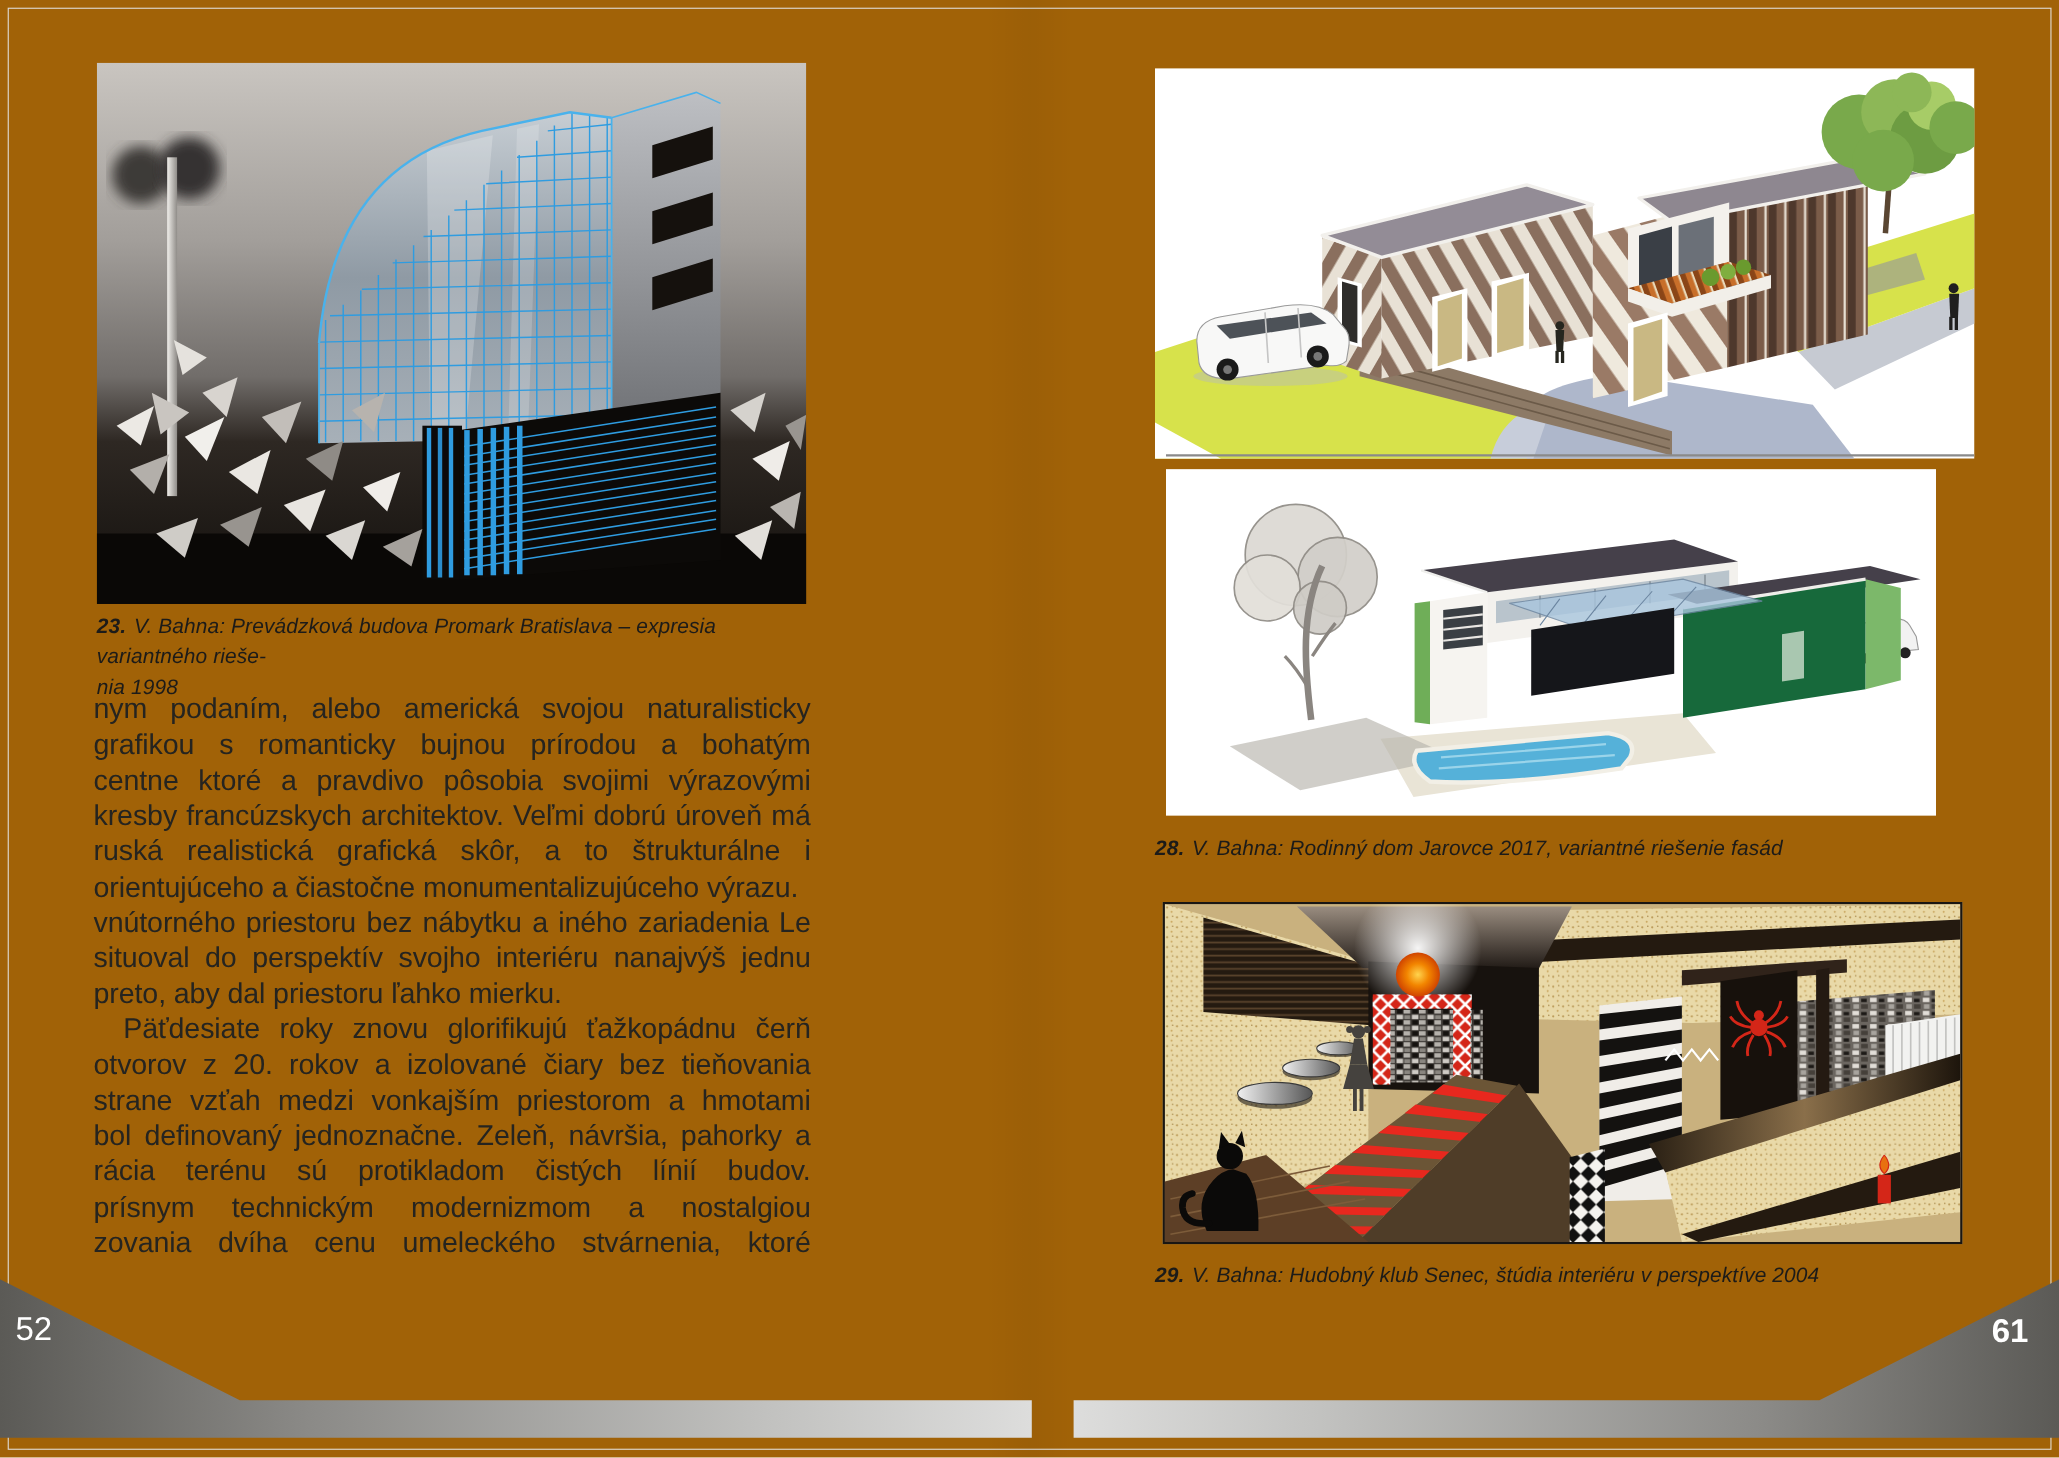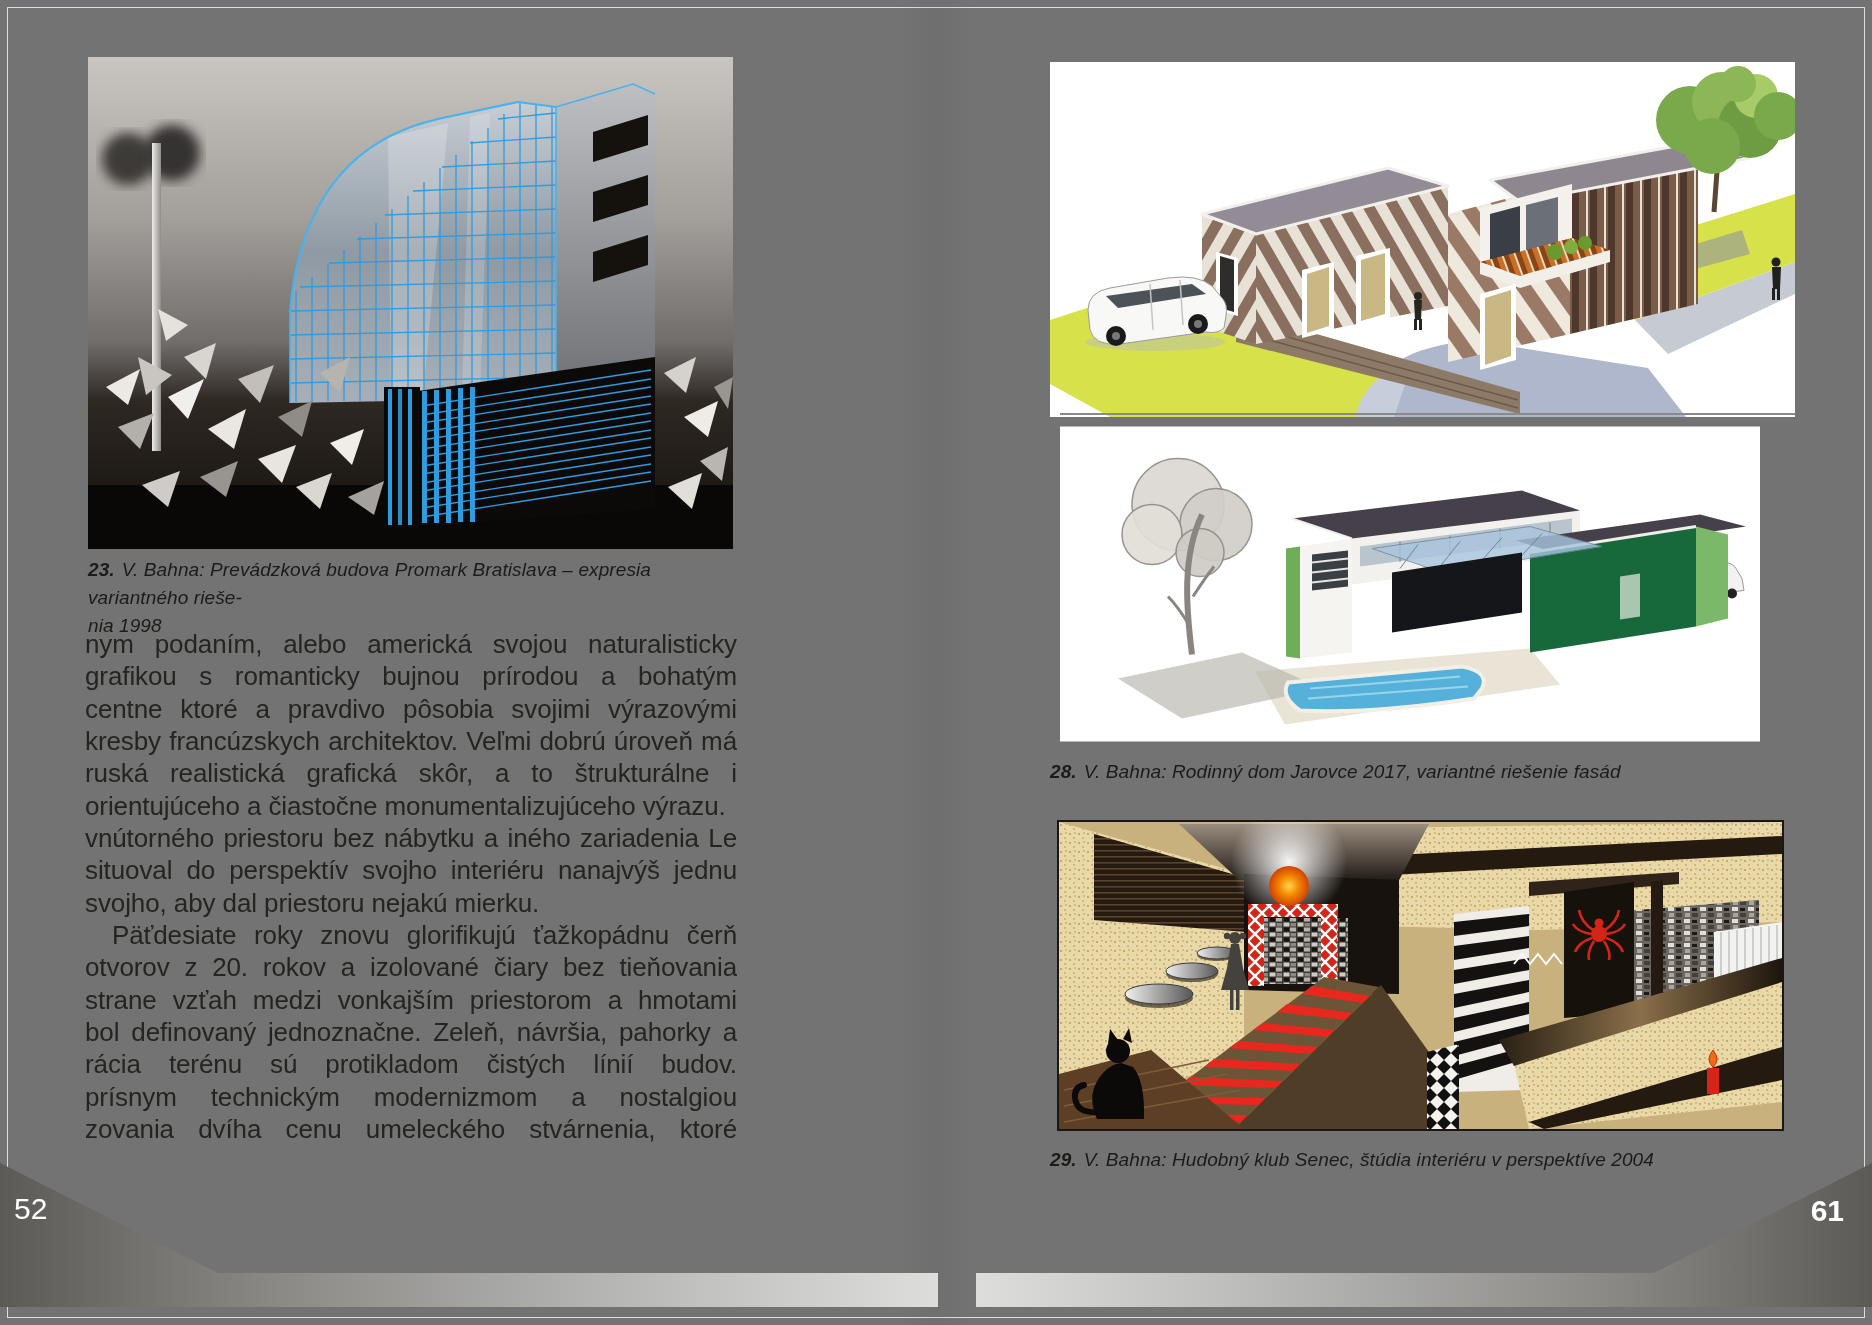--- a/index.html
+++ b/index.html
@@ -1,16 +1,16 @@
 <!DOCTYPE html>
 <html><head>
 <meta charset="utf-8">
 <style>
   html,body{margin:0;padding:0;background:#ffffff;}
-  .spread{position:relative;width:1872px;height:1325px;background:#737373;overflow:hidden;
+  .spread{position:relative;width:1872px;height:1325px;background:#a16207;overflow:hidden;
           font-family:"Liberation Sans", sans-serif;color:#1e1d1b;}
   .scan-edge{position:absolute;inset:7px;border:1px solid #e0dcd6;pointer-events:none;}
   .gutter-shade{position:absolute;left:896px;top:0;width:80px;height:1325px;
           background:linear-gradient(90deg,rgba(0,0,0,0),rgba(0,0,0,0.035),rgba(0,0,0,0));}
   .fig{position:absolute;}
   .fig svg{display:block;}
   .caption{position:absolute;font-style:italic;font-size:19px;line-height:28px;color:#1c1b19;letter-spacing:0.1px;}
   .caption b{font-weight:bold;margin-right:7px;font-style:italic;}
   .body-text{position:absolute;left:85px;top:628px;width:652px;font-size:26px;line-height:32.35px;
           color:#252420;letter-spacing:-0.1px;}
@@ -143,21 +143,21 @@
 
     <div class="body-text">
         <div class="bline">nym podaním, alebo americká svojou naturalisticky predetailovanou</div>
         <div class="bline">grafikou s romanticky bujnou prírodou a bohatým šrafovaním. De-</div>
         <div class="bline">centne ktoré a pravdivo pôsobia svojimi výrazovými prostriedkami</div>
         <div class="bline">kresby francúzskych architektov. Veľmi dobrú úroveň má tradičná</div>
         <div class="bline">ruská realistická grafická skôr, a to štrukturálne i technikou dobre</div>
         <div class="bline endl">orientujúceho a čiastočne monumentalizujúceho výrazu.</div>
         <div class="bline">vnútorného priestoru bez nábytku a iného zariadenia Le Corbusier</div>
         <div class="bline">situoval do perspektív svojho interiéru nanajvýš jednu stoličku iba</div>
-        <div class="bline endl">svojho, aby dal priestoru nejakú mierku.</div>
+        <div class="bline endl">preto, aby dal priestoru ľahko mierku.</div>
         <div class="bline ind">Päťdesiate roky znovu glorifikujú ťažkopádnu čerň fasádnych</div>
         <div class="bline">otvorov z 20. rokov a izolované čiary bez tieňovania hmôt. Na druhej</div>
         <div class="bline">strane vzťah medzi vonkajším priestorom a hmotami architektúry</div>
         <div class="bline">bol definovaný jednoznačne. Zeleň, návršia, pahorky a iná konfigu-</div>
         <div class="bline">rácia terénu sú protikladom čistých línií budov. Roztrieštenosť medzi</div>
         <div class="bline">prísnym technickým modernizmom a nostalgiou klasického zobra-</div>
         <div class="bline">zovania dvíha cenu umeleckého stvárnenia, ktoré prechádza od ho-</div>
       </div>
   </div>
 

